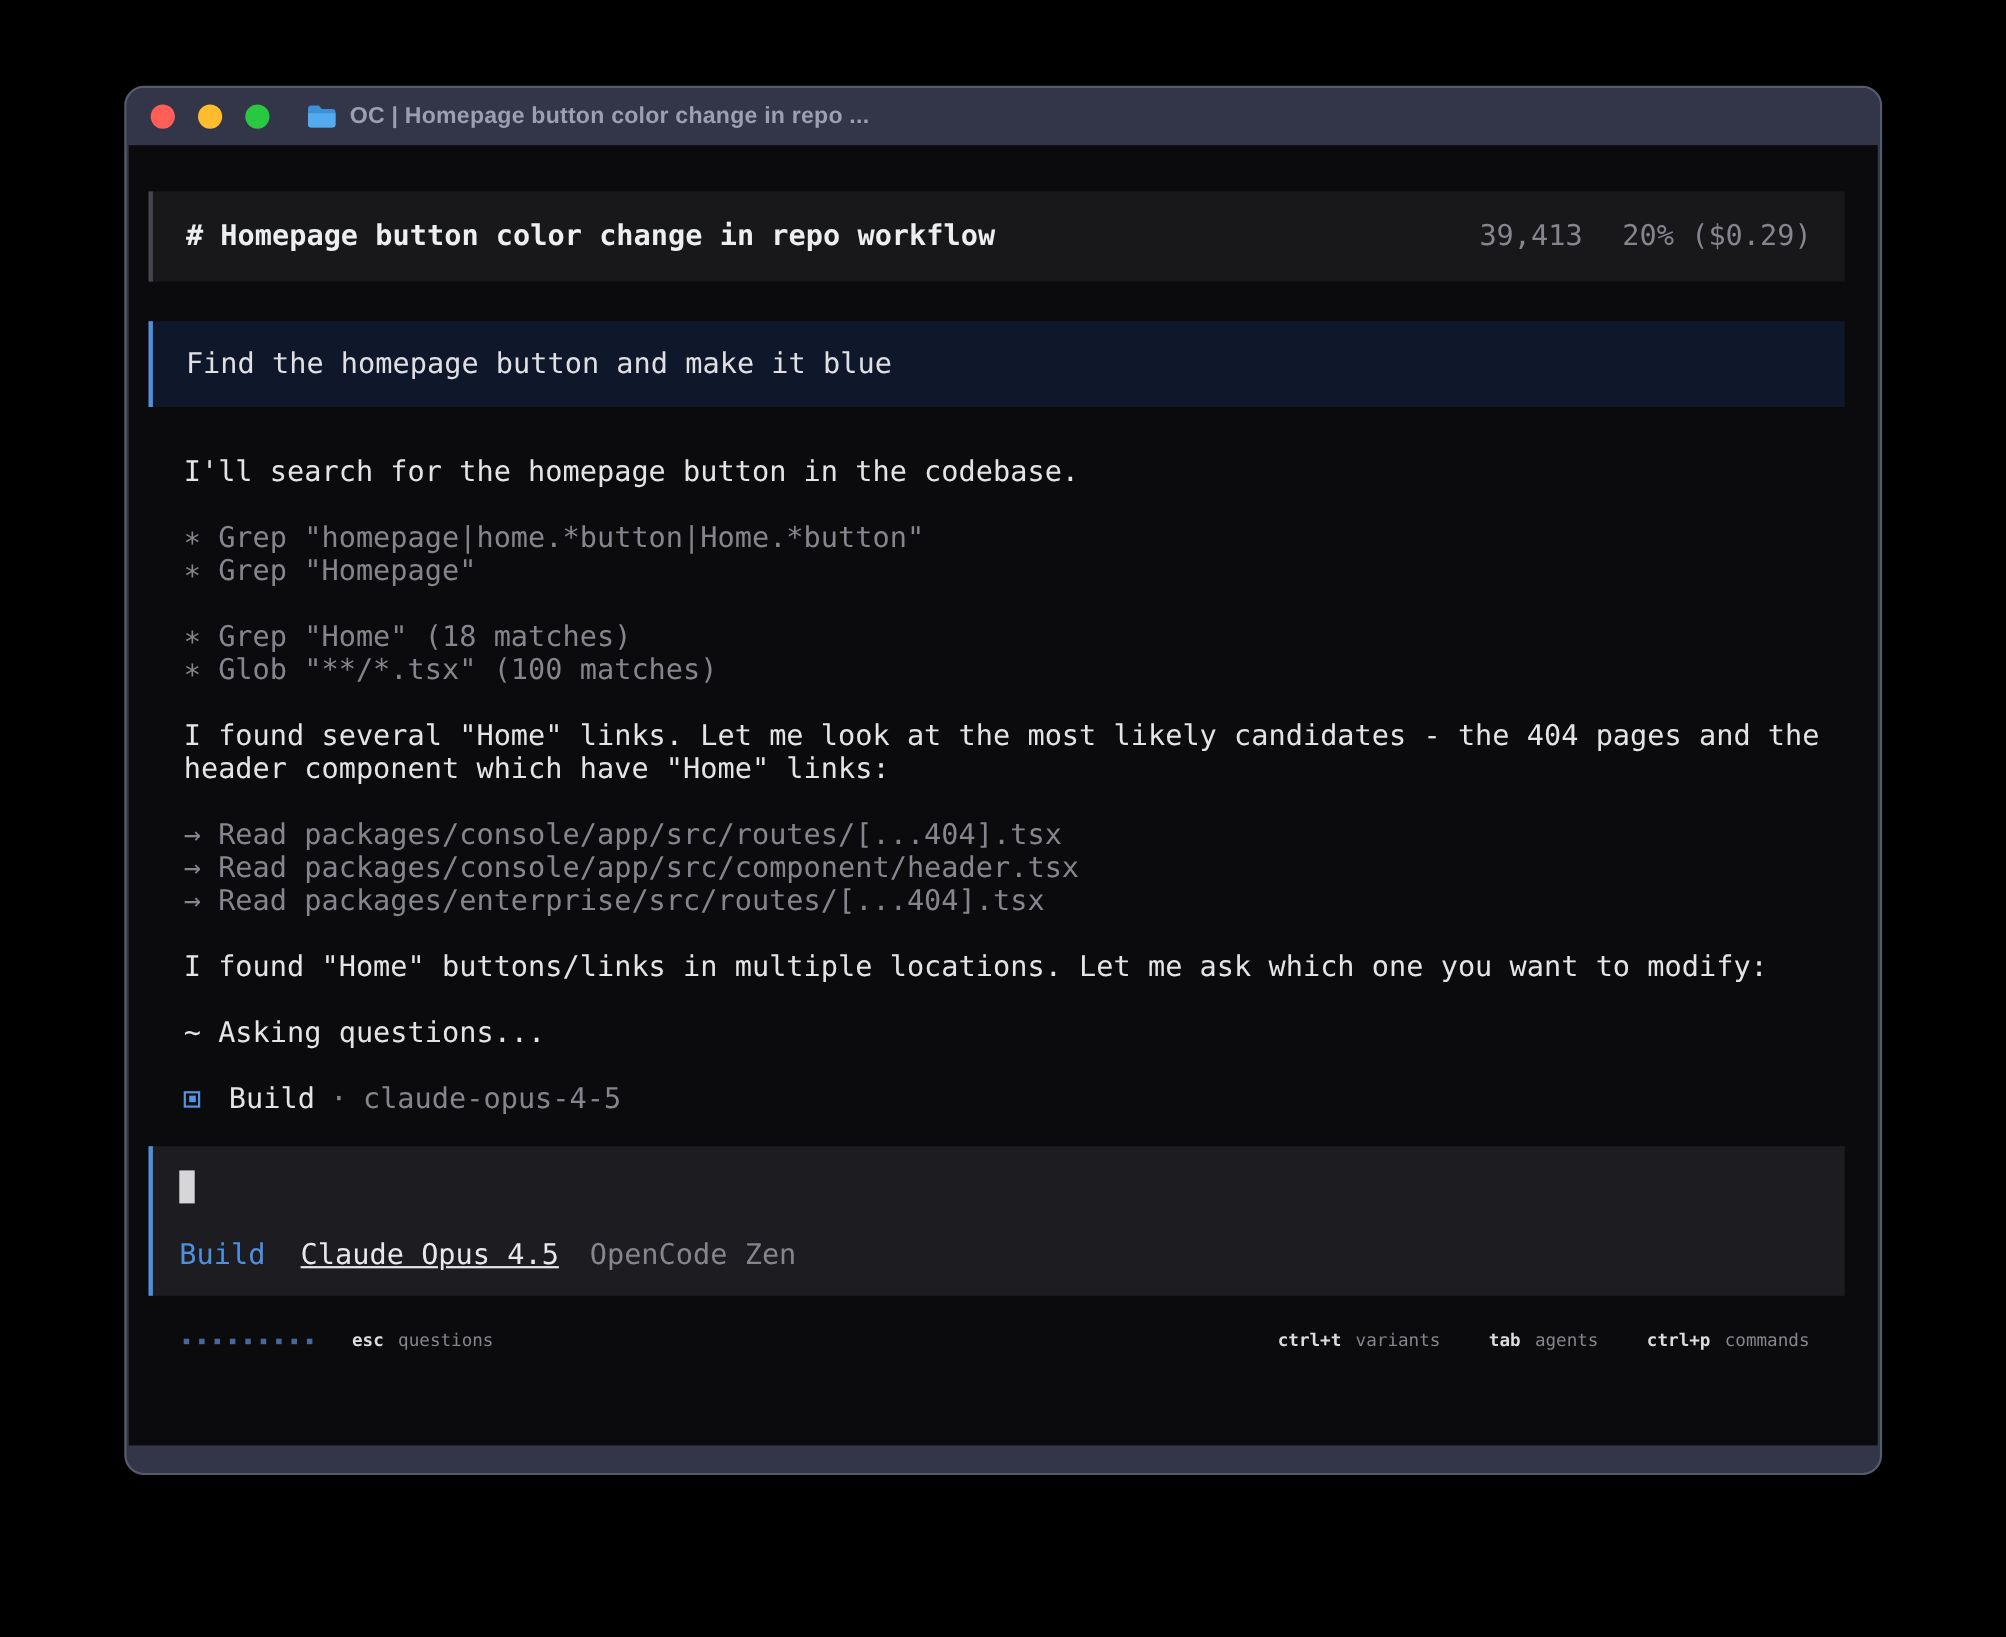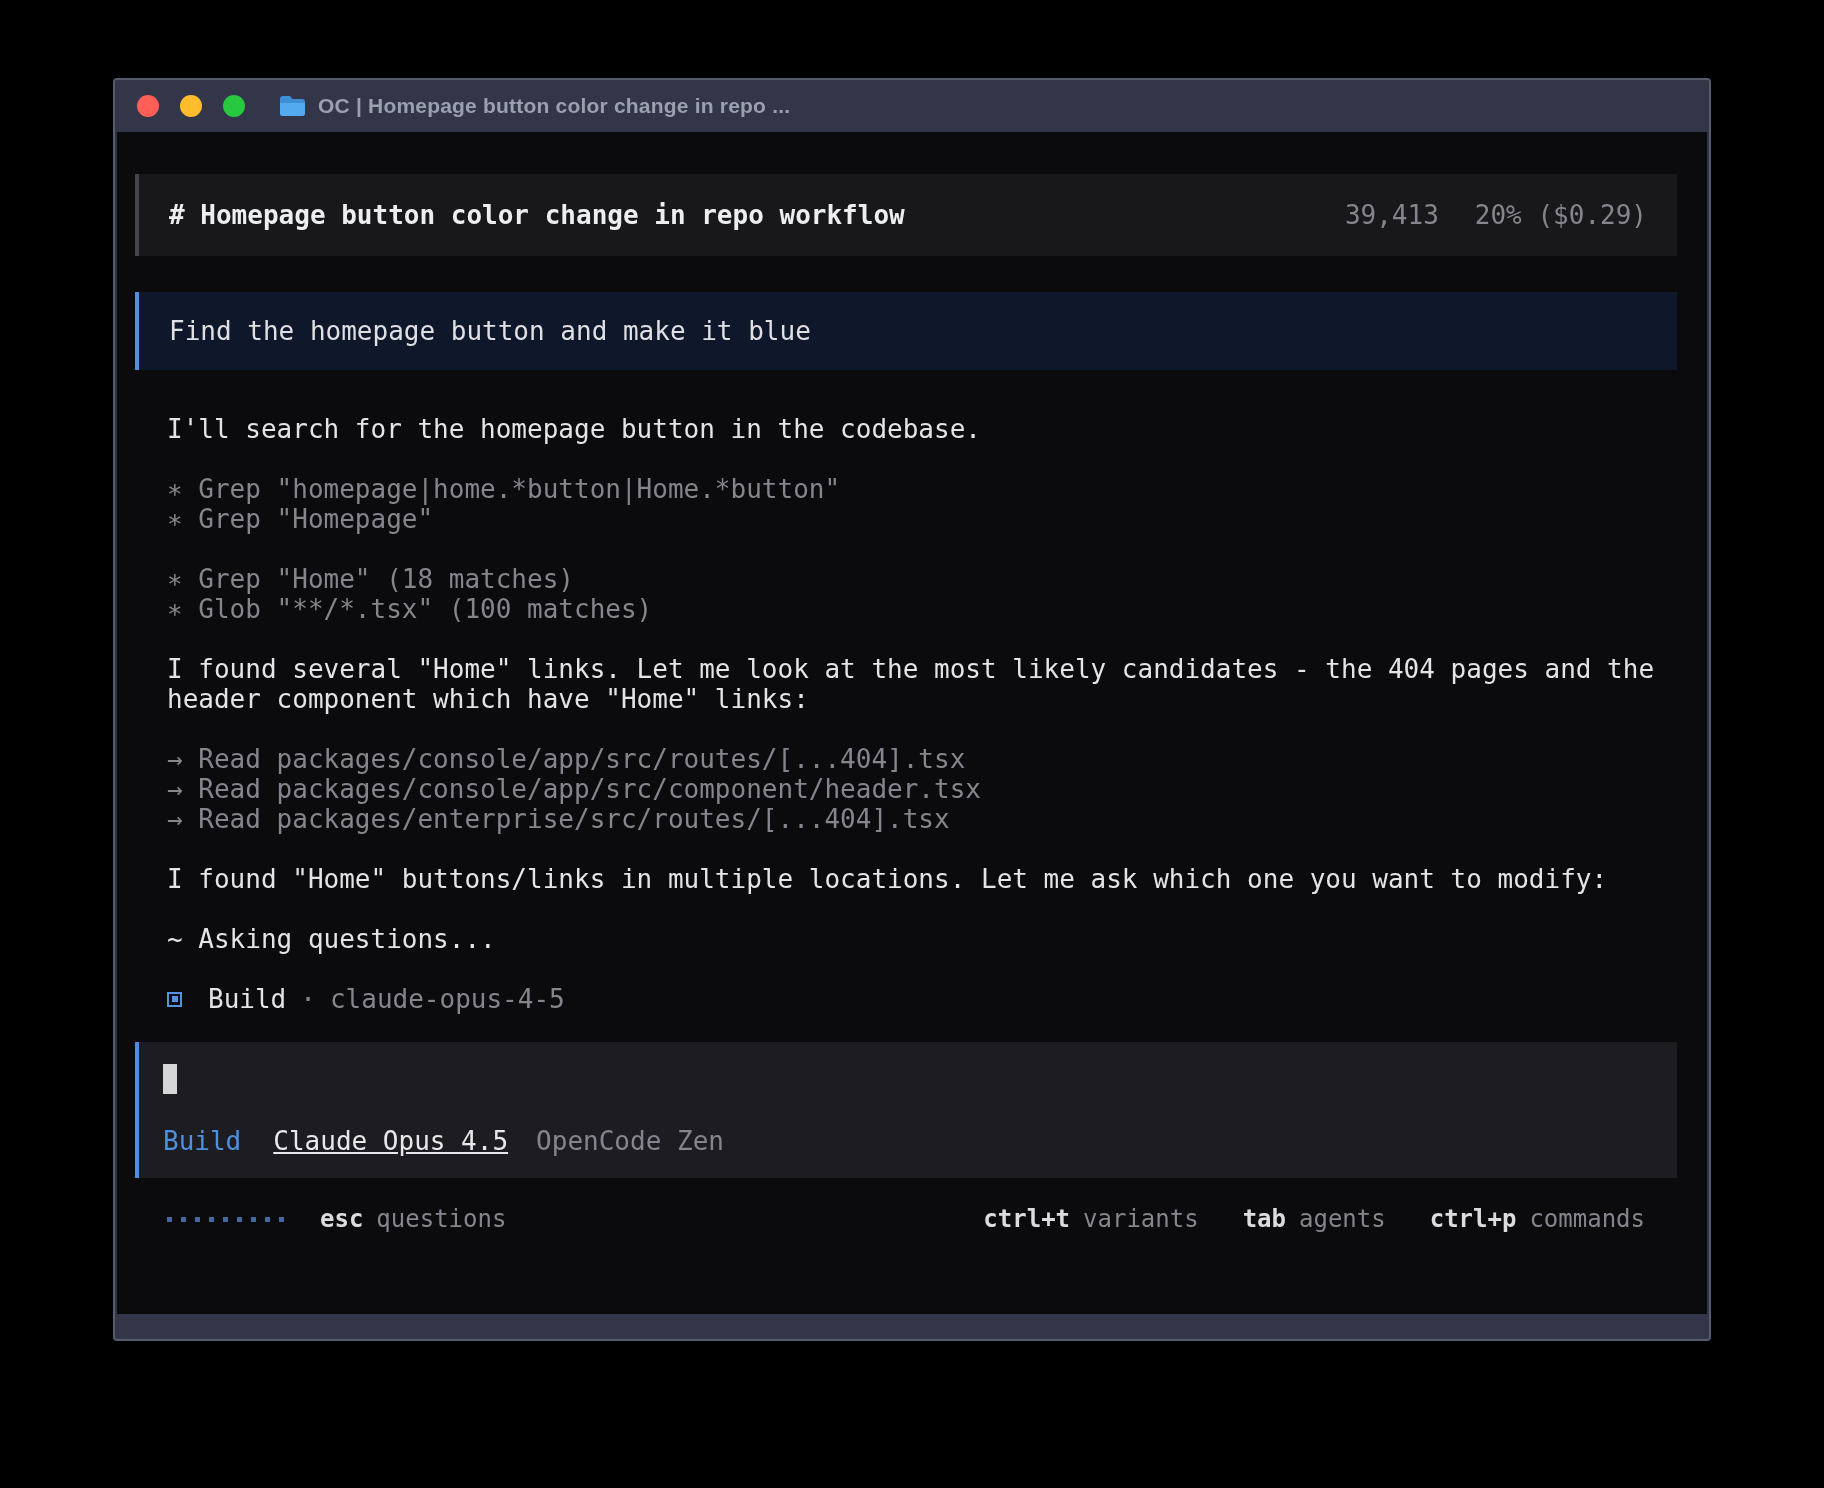--- a/index.html
+++ b/index.html
@@ -2,21 +2,21 @@
 <html><head>
 <meta charset="utf-8">
 <style>
   * { margin:0; padding:0; box-sizing:border-box; }
   html,body { width:1824px; height:1488px; background:#000; overflow:hidden; }
   body { font-family:"DejaVu Sans Mono", monospace; }
 
   
   .window {
     position:absolute; left:113px; top:78px; width:1598px; height:1263px;
-    background:#333649; border:2px solid #575c6d; border-radius:4px;
+    background:#333649; border:2px solid #575c6d; border-radius:18px;
     overflow:hidden;
   }
   .titlebar {
     height:52px; display:flex; align-items:center; padding-left:22px;
     background:#333649;
   }
   .lights { display:flex; gap:21px; }
   .light { width:22px; height:22px; border-radius:50%; }
   .light.close { background:#ff5f57; }
   .light.min   { background:#febc2e; }
@@ -71,21 +71,21 @@
     margin-top:28px; border-left:4px solid #4e8fe0; background:#1d1d21;
     padding:22px 28px 22px 24px;
   }
   .cursor { width:14px; height:30px; background:#d6d6d9; }
   .input-meta { margin-top:32px; display:flex; }
   .meta-agent { color:#4e8fe0; margin-right:32px; }
   .meta-model { color:#e8e8ea; margin-right:28px;text-decoration:underline; }
   .meta-provider { color:#85858d; }
 
   .statusbar {
-    margin-top:26px; padding:0 32px; height:30px; font-size:24px;
+    margin-top:26px; padding:0 32px; height:30px; font-size:16px;
     display:flex; justify-content:space-between; align-items:center;
   }
   .sb-left { display:flex; align-items:center; gap:36px; }
   .spinner { display:flex; gap:9px; align-items:center; }
   .spin-dot { width:5px; height:5px; background:#45689f; }
   .hint { display:flex; gap:13px; align-items:baseline; }
   .hint .key { color:#dcdcdf; font-weight:bold; }
   .hint .lbl { color:#85858d; }
   .sb-right { display:flex; gap:44px; }
 </style>

